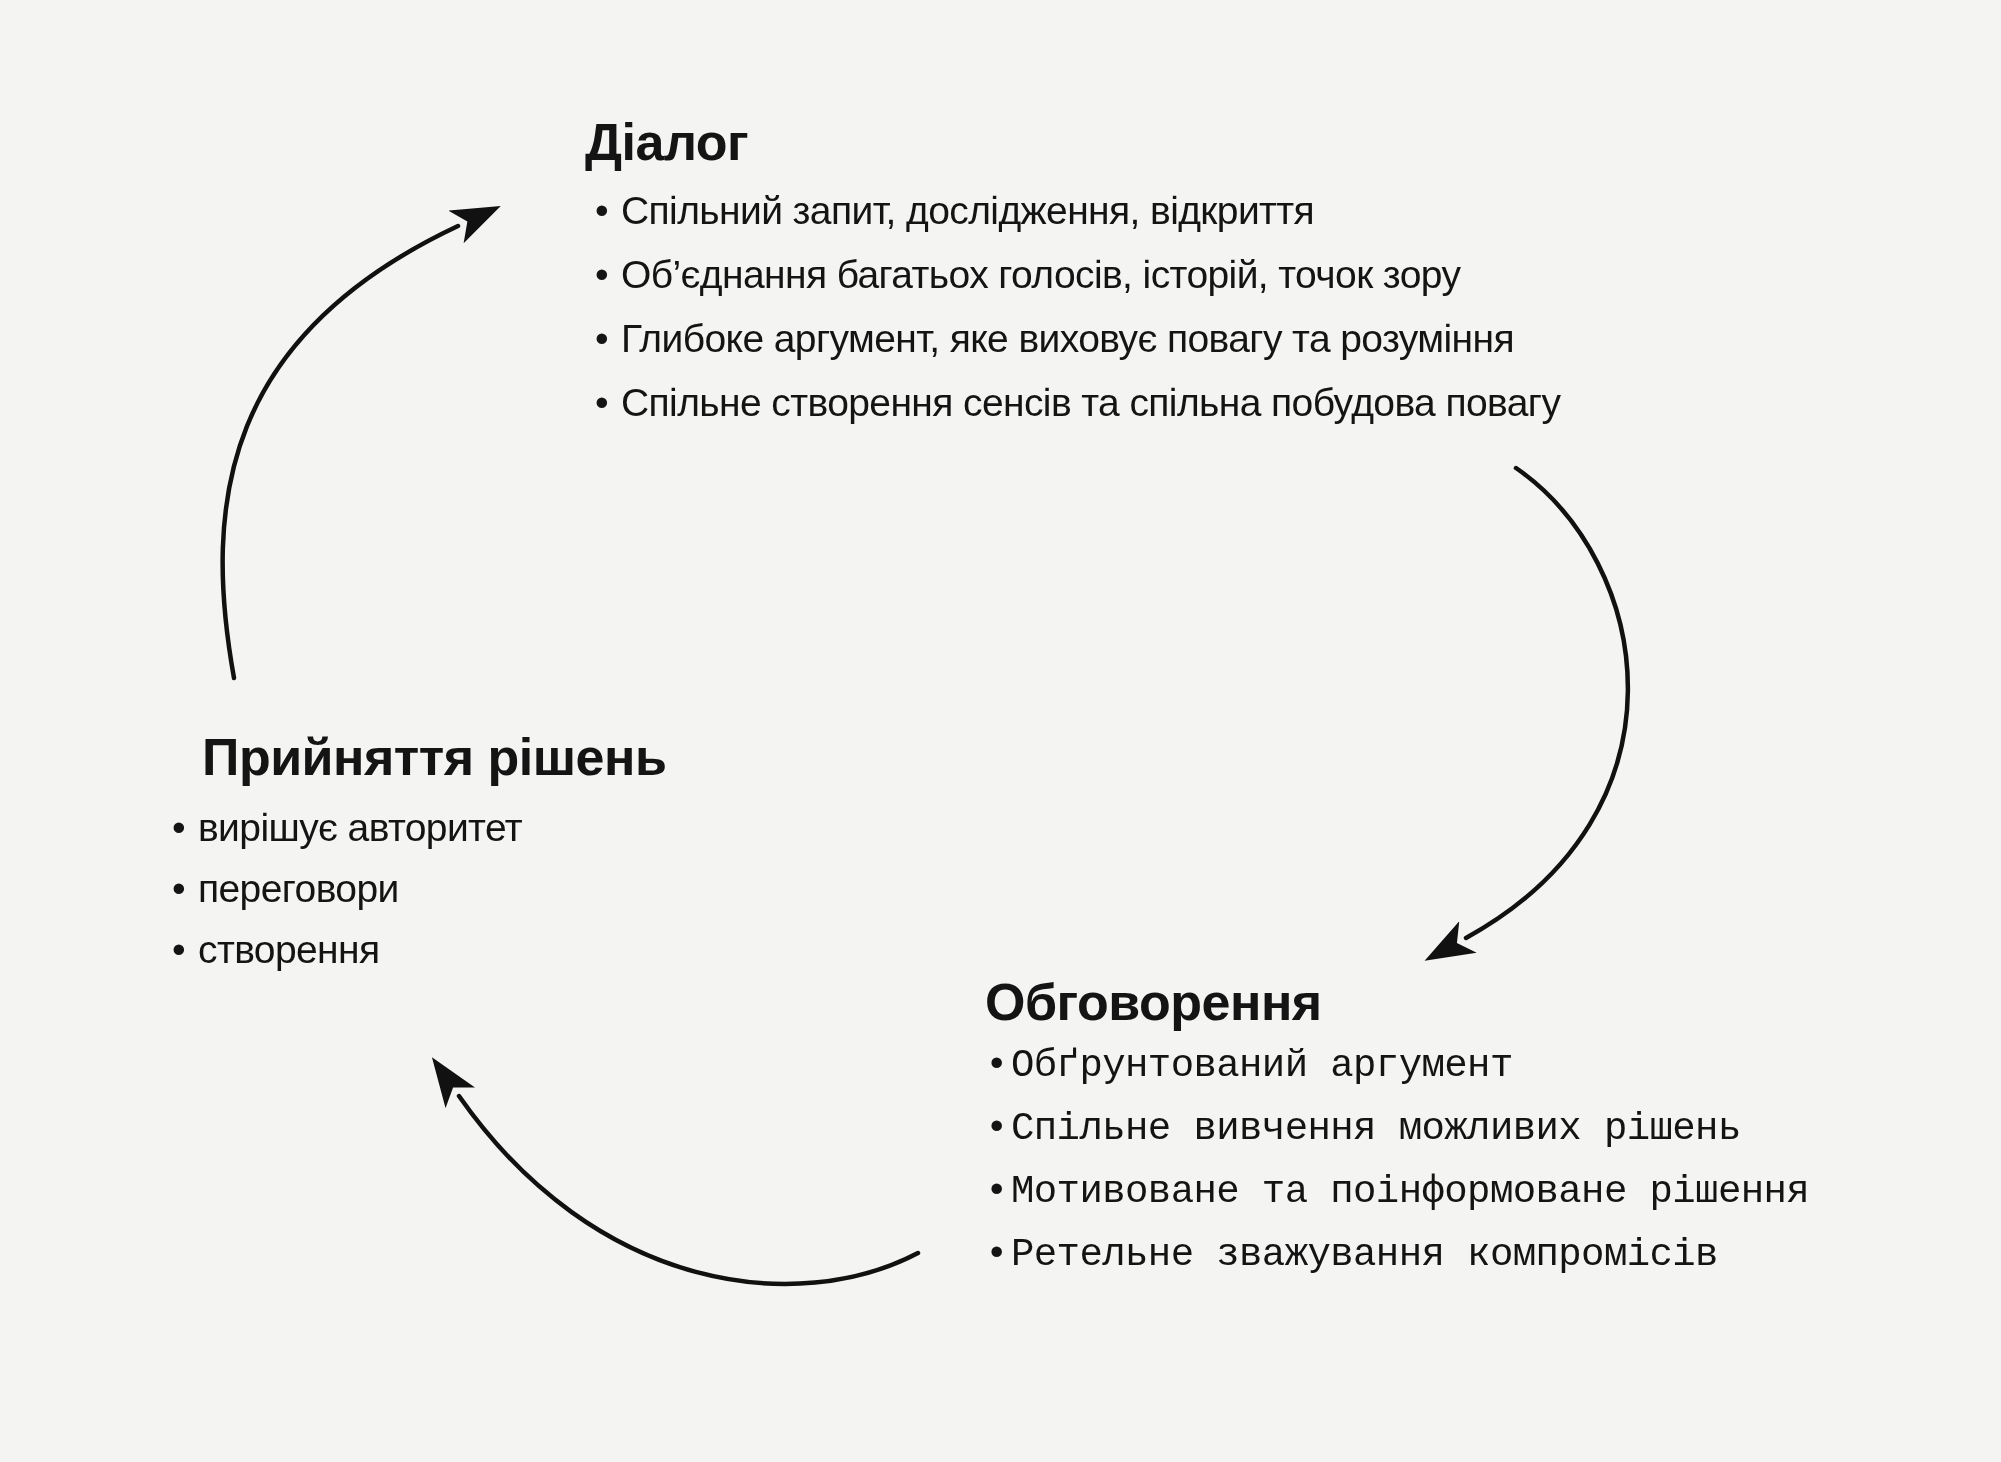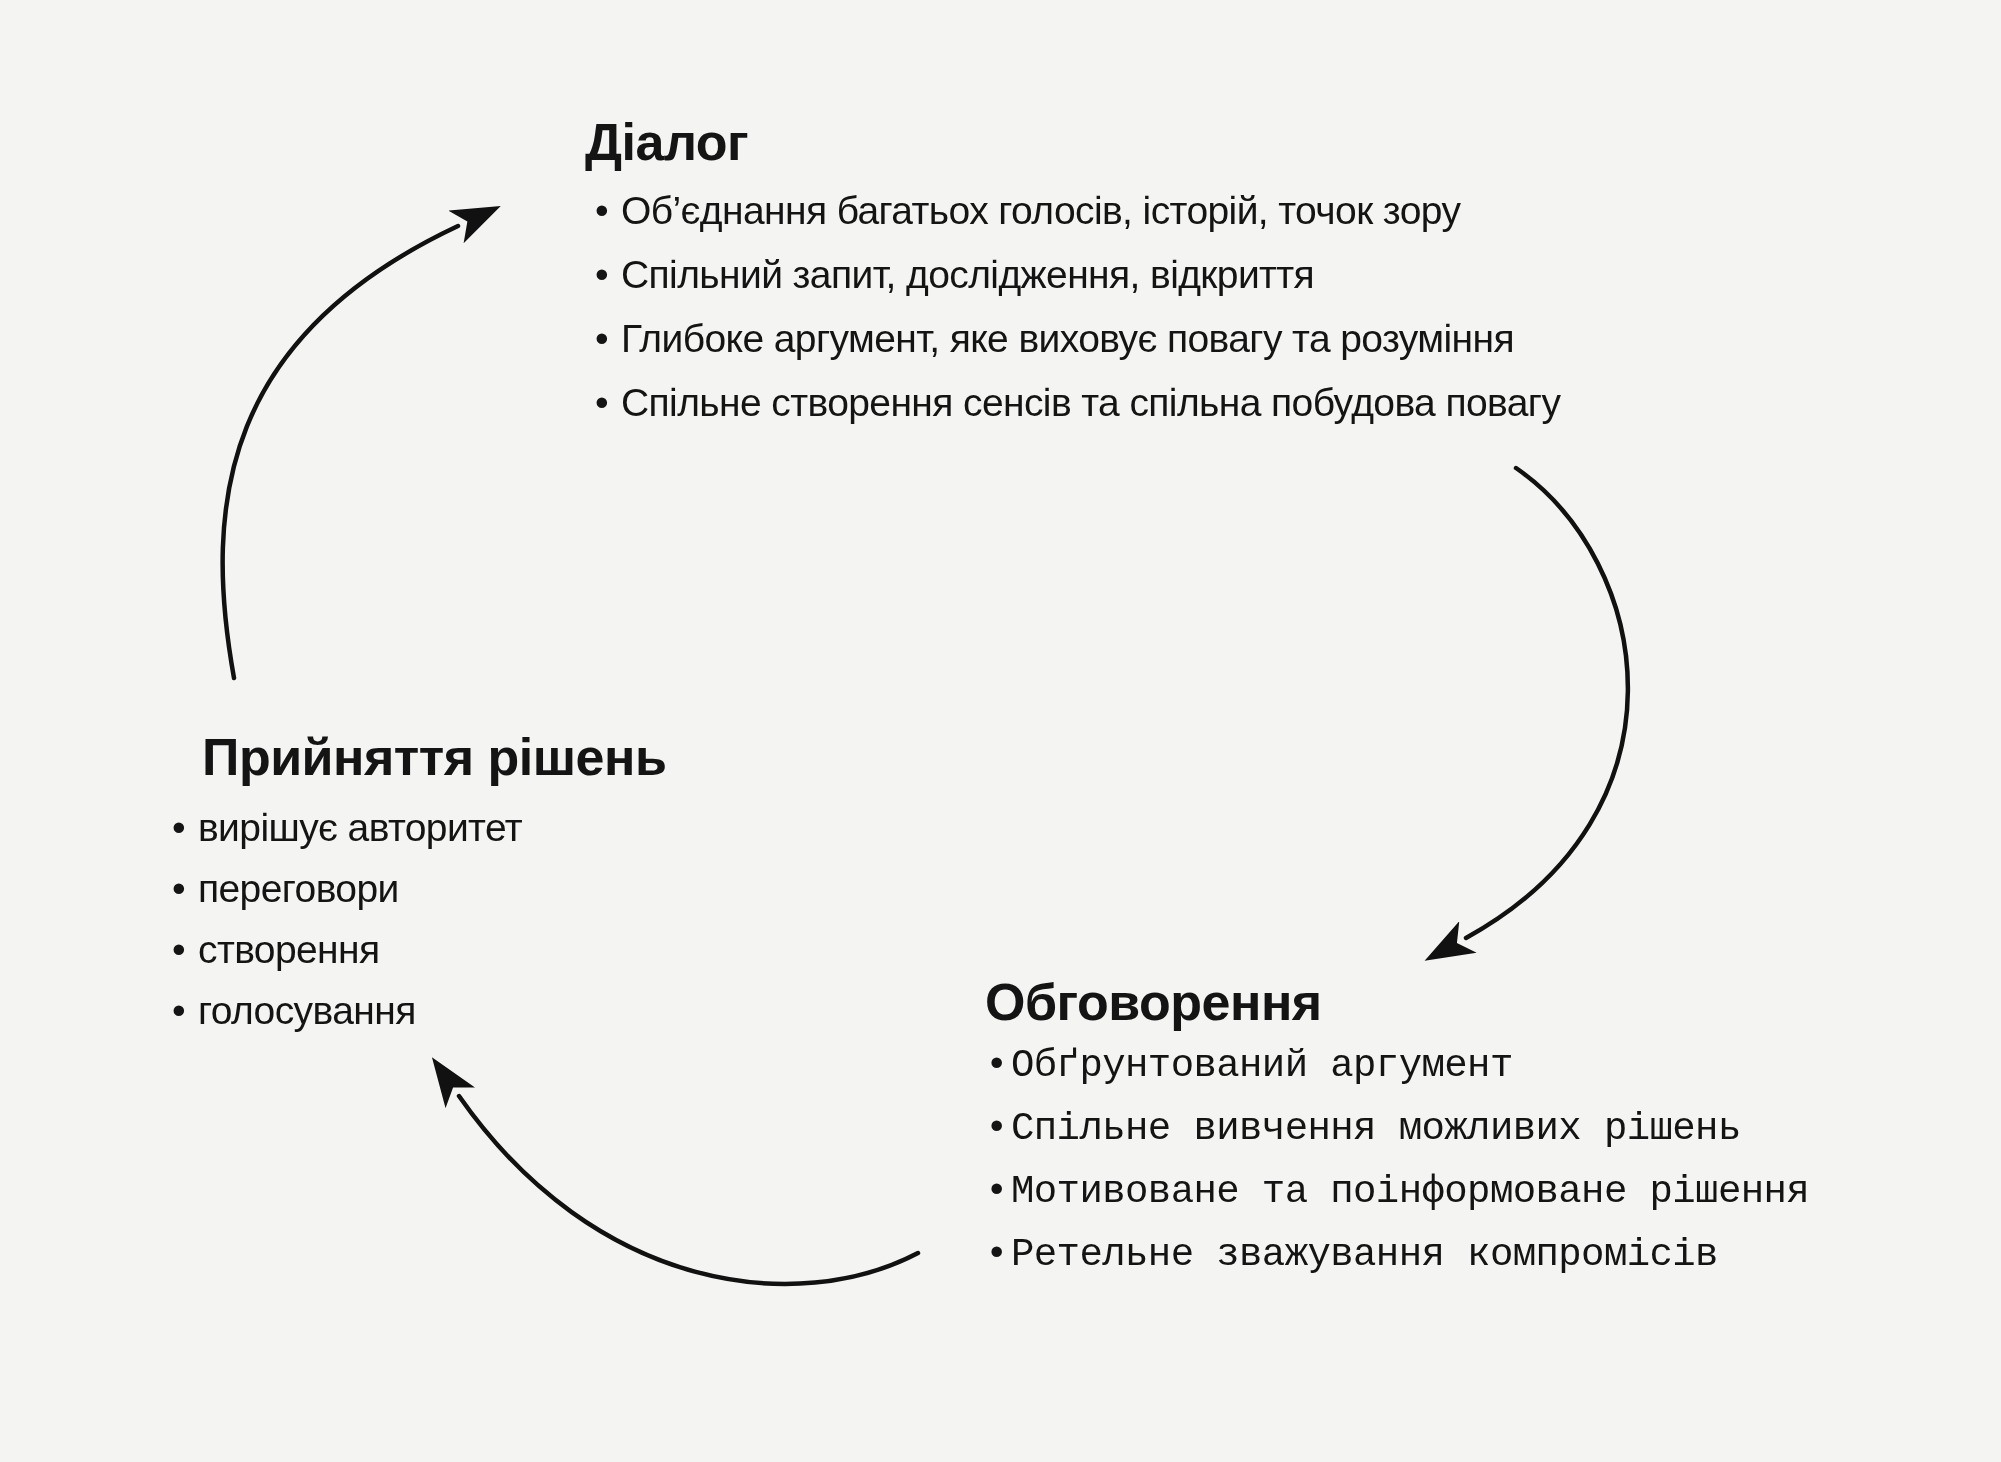--- a/index.html
+++ b/index.html
@@ -74,34 +74,33 @@
     <path d="M 234 678 C 202 500, 226 335, 458 226" fill="none" stroke="#111111" stroke-width="4.5" stroke-linecap="round" marker-end="url(#arrowhead)"></path>
 
     <path d="M 1516 468 C 1652 562, 1695 812, 1466 938" fill="none" stroke="#111111" stroke-width="4.5" stroke-linecap="round" marker-end="url(#arrowhead)"></path>
 
     <path d="M 918 1253 C 798 1316, 596 1292, 459 1096" fill="none" stroke="#111111" stroke-width="4.5" stroke-linecap="round" marker-end="url(#arrowhead)"></path>
   </svg>
 
   <div class="node node-dialog">
     <h2>Діалог</h2>
     <ul>
+      <li>Спільний запит, дослідження, відкриття</li>
       <li>Об’єднання багатьох голосів, історій, точок зору</li>
-      <li>Спільний запит, дослідження, відкриття</li>
       <li>Глибоке аргумент, яке виховує повагу та розуміння</li>
       <li>Спільне створення сенсів та спільна побудова повагу</li>
     </ul>
   </div>
 
   <div class="node node-decision">
     <h2>Прийняття рішень</h2>
     <ul>
       <li>вирішує авторитет</li>
       <li>переговори</li>
       <li>створення</li>
-      <li>голосування</li>
     </ul>
   </div>
 
   <div class="node node-discussion">
     <h2>Обговорення</h2>
     <ul>
       <li>Обґрунтований аргумент</li>
       <li>Спільне вивчення можливих рішень</li>
       <li>Мотивоване та поінформоване рішення</li>
       <li>Ретельне зважування компромісів</li>

